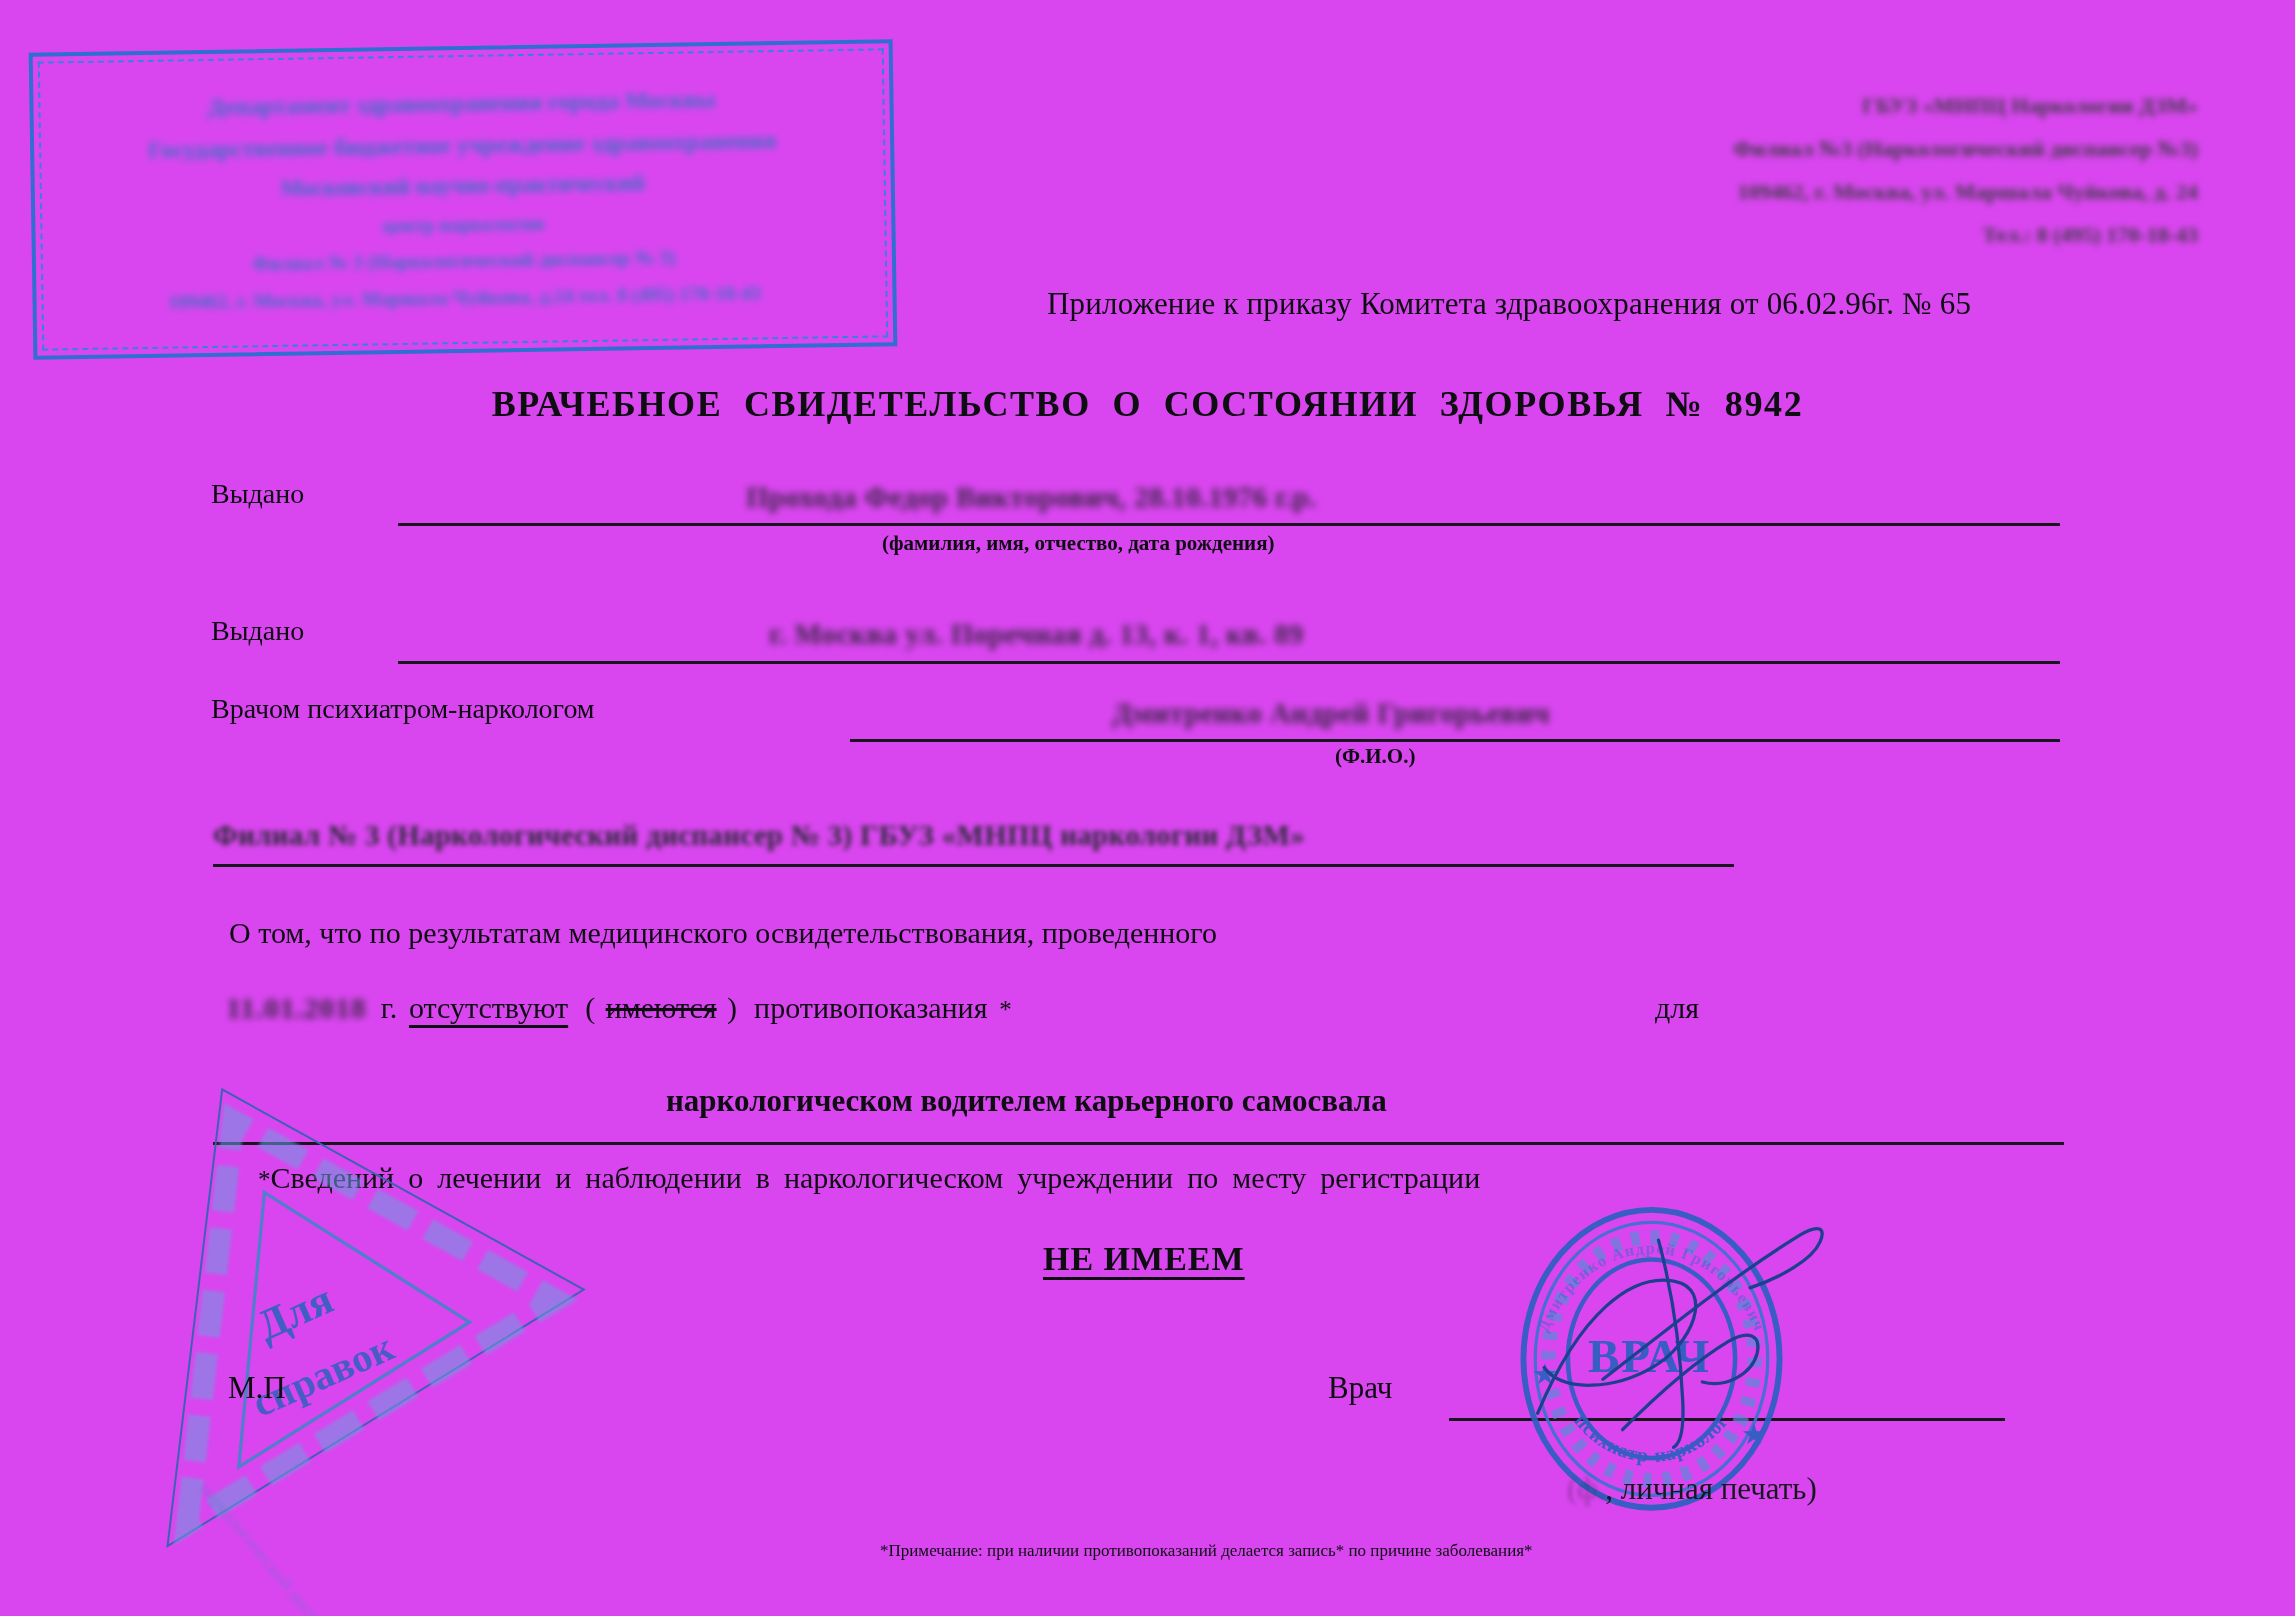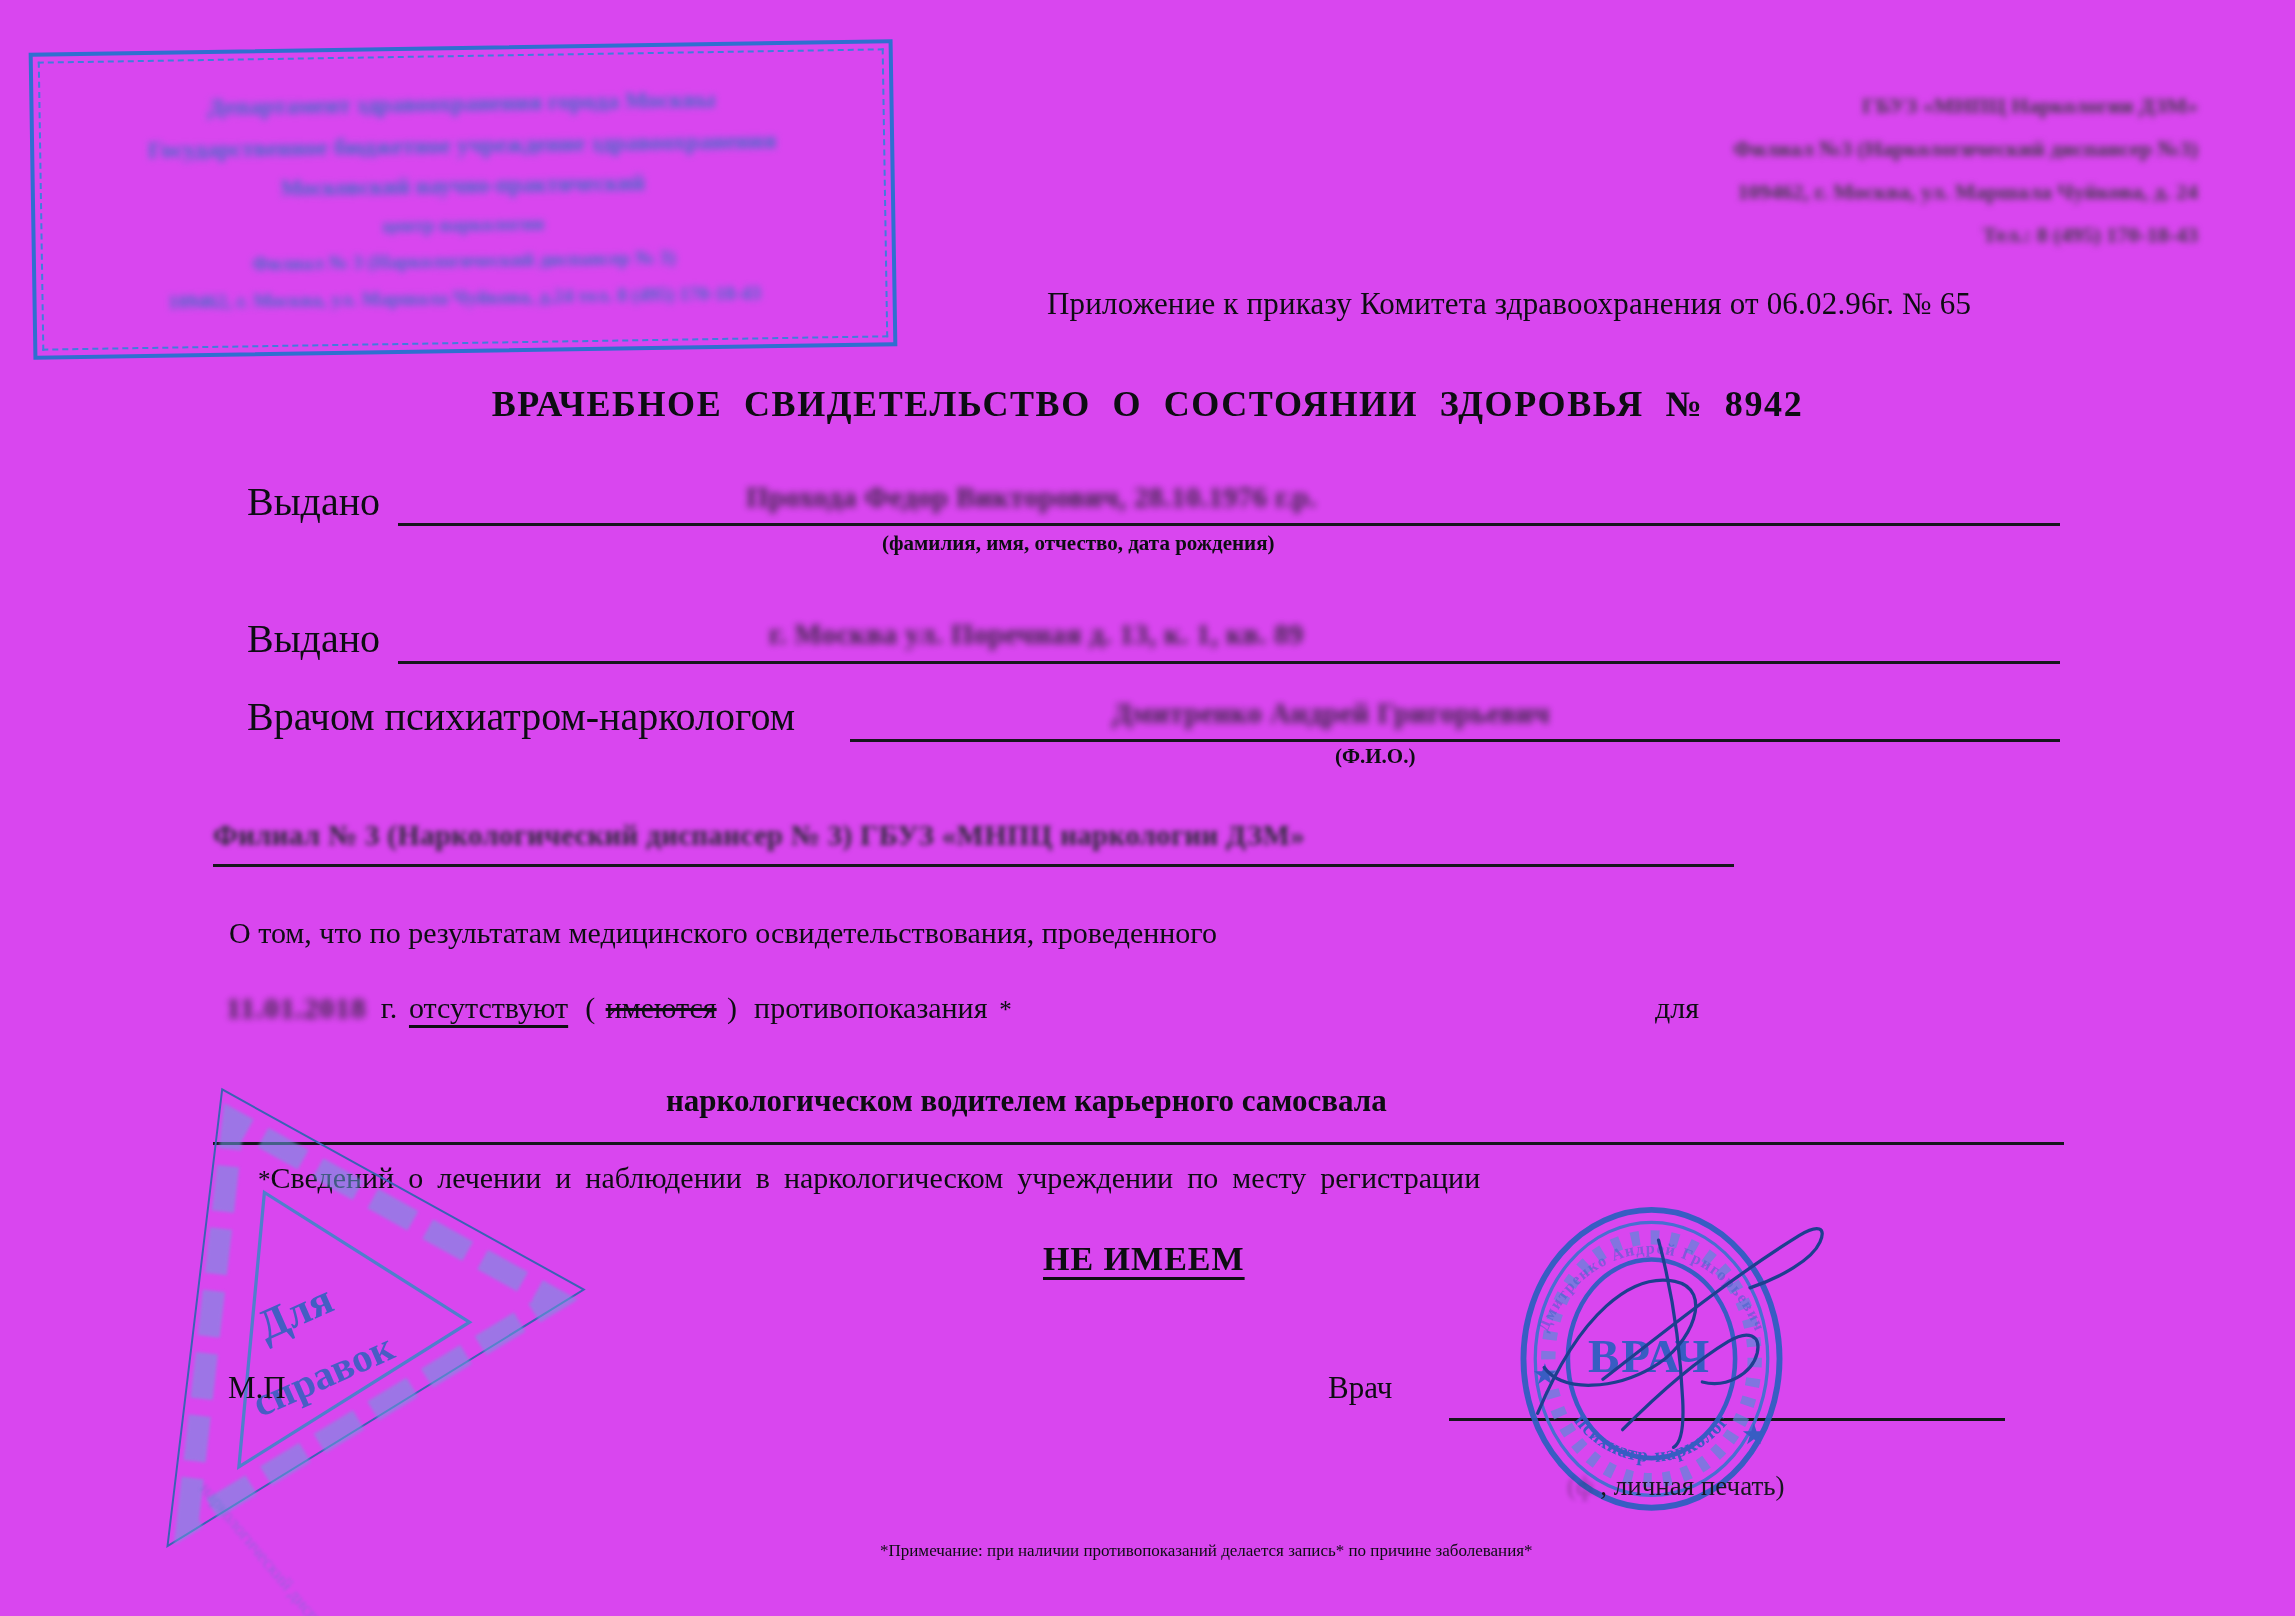--- a/index.html
+++ b/index.html
@@ -95,22 +95,21 @@
     left: 0; right: 0; top: 383px;
     text-align: center;
     font-size: 36px;
     font-weight: bold;
     letter-spacing: 1.6px;
   }
   #title .word { margin: 0 .30em; }
 
   
   .flabel {
-    font-size: 40px;
-    margin-left: 36px;
+    font-size: 28px;
   }
   .fvalue {
     font-size: 29px;
     font-weight: bold;
     letter-spacing: 0.3px;
   }
   .caption {
     font-size: 21px;
     font-weight: bold;
   }
@@ -280,20 +279,20 @@
     <svg viewBox="0 0 560 460" xmlns="http://www.w3.org/2000/svg">
       <g fill="none" stroke="#1d3f8f" stroke-width="5" stroke-linecap="round">
         <path d="M30,320 C95,165 175,105 240,118 C300,130 268,215 205,250 C150,282 70,290 40,250"></path>
         <path d="M215,55 C235,130 248,215 252,300 C254,340 250,365 238,372"></path>
         <path d="M130,268 C230,190 330,110 430,48 C460,30 472,36 462,58 C450,85 402,112 355,128"></path>
         <path d="M160,345 C215,290 272,240 322,210 C352,192 372,200 366,228 C358,260 318,282 282,272"></path>
       </g>
     </svg>
   </div>
 
-  <div class="abs" style="left:1567px; top:1471px; font-size:27px; color:#17171f;">
+  <div class="abs" style="left:1567px; top:1471px; font-size:31px; color:#17171f;">
     <span style="opacity:.35; filter:blur(2px);">(ф.</span><span>, личная печать)</span>
   </div>
 
   <div class="abs nowrap" id="footnote">*Примечание: при наличии противопоказаний делается запись*  по причине заболевания*</div>
 
 </div>
 
 
 </body></html>

